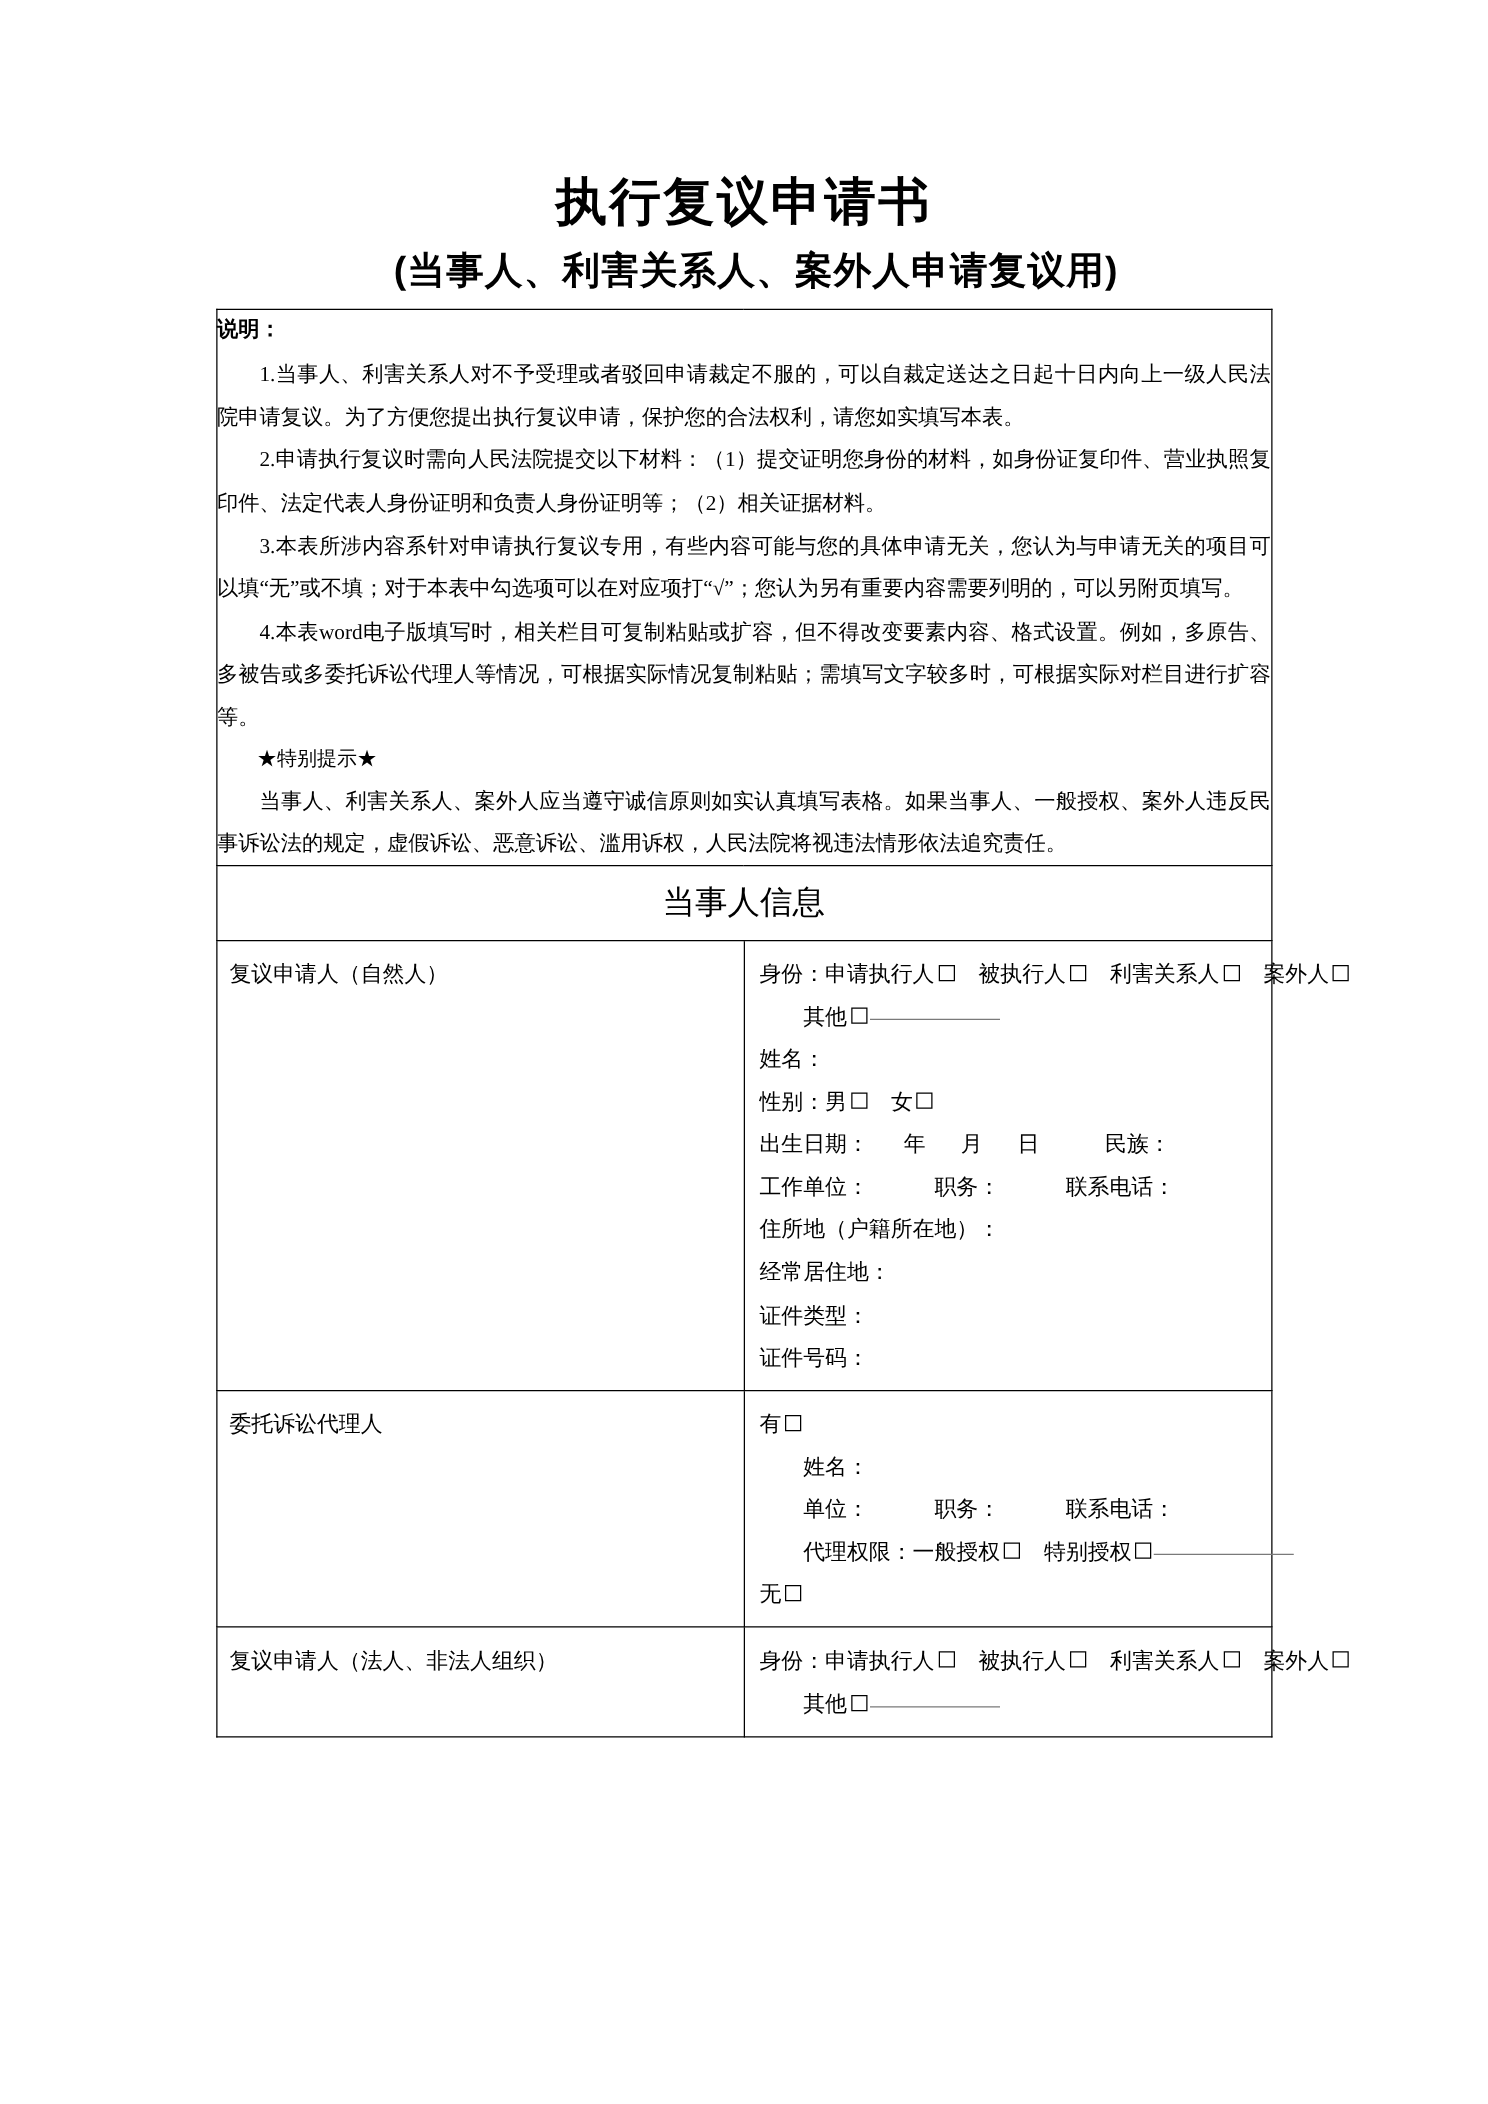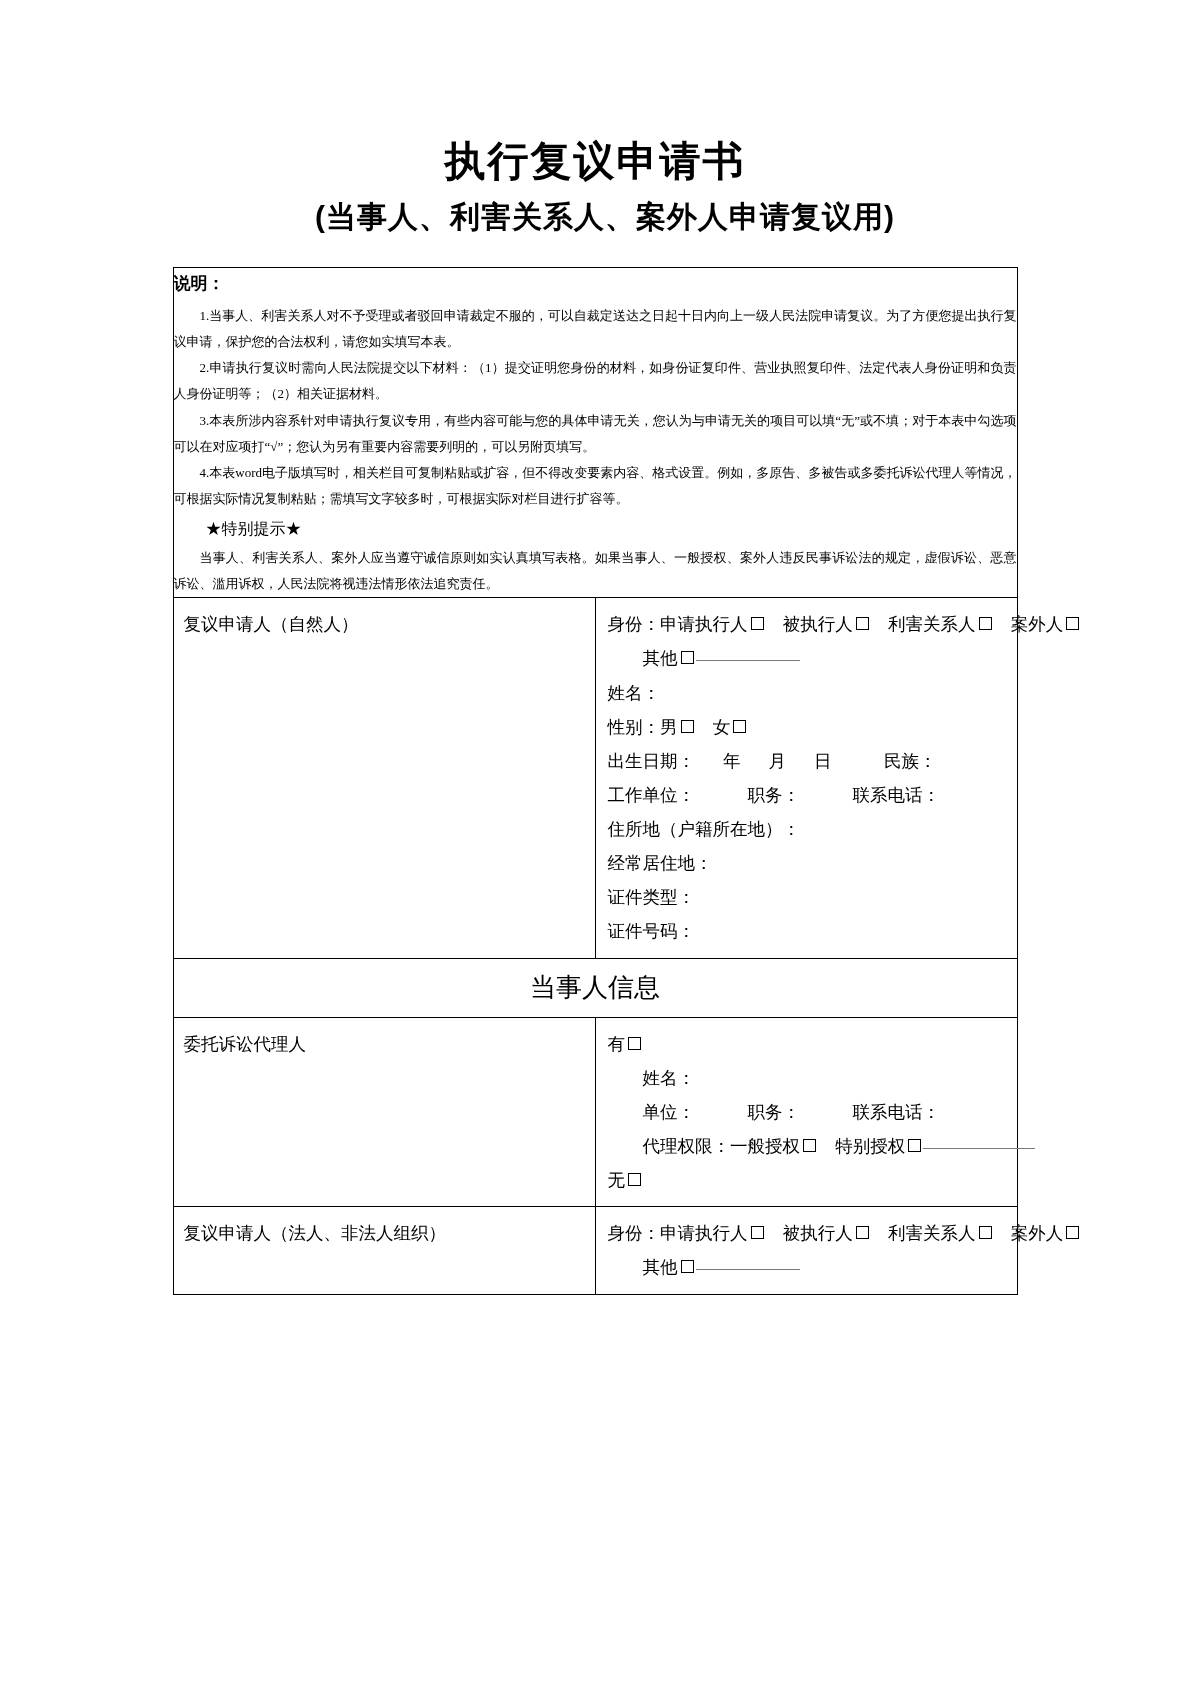--- a/index.html
+++ b/index.html
@@ -43,21 +43,21 @@
     font-weight: 700;
     letter-spacing: 1px;
     line-height: 1.3;
     margin: 10px 0 0 0;
     padding-left: 20px;
   }
 
   
   .form-table {
     width: 845px;
-    margin: 31px auto 0 auto;
+    margin: 11px auto 0 auto;
     border-collapse: collapse;
     table-layout: fixed;
   }
   .form-table td {
     border: 1px solid #000000;
     vertical-align: top;
     padding: 0;
   }
 
   
@@ -65,21 +65,21 @@
     padding: 10px 12px 14px 12px;
   }
   .notes-head {
     font-family: "Liberation Sans", "DejaVu Sans", sans-serif;
     font-size: 17px;
     font-weight: 700;
     line-height: 1.9;
     margin-bottom: 2px;
   }
   .note-p {
-    font-size: 13px;
+    font-size: 17px;
     line-height: 2.02;
     text-align: justify;
     text-justify: inter-ideograph;
     text-indent: 2em;
     margin: 0;
   }
   .note-star {
     font-size: 16px;
     line-height: 2.02;
     text-indent: 2em;
@@ -169,20 +169,24 @@
         <p class="note-p">1.当事人、利害关系人对不予受理或者驳回申请裁定不服的，可以自裁定送达之日起十日内向上一级人民法院申请复议。为了方便您提出执行复议申请，保护您的合法权利，请您如实填写本表。</p>
         <p class="note-p">2.申请执行复议时需向人民法院提交以下材料：（1）提交证明您身份的材料，如身份证复印件、营业执照复印件、法定代表人身份证明和负责人身份证明等；（2）相关证据材料。</p>
         <p class="note-p">3.本表所涉内容系针对申请执行复议专用，有些内容可能与您的具体申请无关，您认为与申请无关的项目可以填“无”或不填；对于本表中勾选项可以在对应项打“√”；您认为另有重要内容需要列明的，可以另附页填写。</p>
         <p class="note-p">4.本表word电子版填写时，相关栏目可复制粘贴或扩容，但不得改变要素内容、格式设置。例如，多原告、多被告或多委托诉讼代理人等情况，可根据实际情况复制粘贴；需填写文字较多时，可根据实际对栏目进行扩容等。</p>
         <p class="note-star">★特别提示★</p>
         <p class="note-p">当事人、利害关系人、案外人应当遵守诚信原则如实认真填写表格。如果当事人、一般授权、案外人违反民事诉讼法的规定，虚假诉讼、恶意诉讼、滥用诉权，人民法院将视违法情形依法追究责任。</p>
       </td>
     </tr>
 
     <tr>
+      <td colspan="2" class="section-header">当事人信息</td>
+    </tr>
+
+    <tr>
       <td class="label-cell">复议申请人（自然人）</td>
       <td class="fields-cell">
 
         <div class="fl">
           <span>身份：</span><span>申请执行人</span><span class="cbox"></span><span class="gap-s"></span><span>被执行人</span><span class="cbox"></span><span class="gap-s"></span><span>利害关系人</span><span class="cbox"></span><span class="gap-s"></span><span>案外人</span><span class="cbox"></span>
         </div>
 
         <div class="fl indent1">
           <span>其他</span><span class="cbox"></span><span class="blank-line"></span>
         </div>
@@ -216,24 +220,20 @@
         </div>
 
         <div class="fl">
           <span>证件号码：</span>
         </div>
 
       </td>
     </tr>
 
     <tr>
-      <td colspan="2" class="section-header">当事人信息</td>
-    </tr>
-
-    <tr>
       <td class="label-cell">委托诉讼代理人</td>
       <td class="fields-cell">
 
         <div class="fl">
           <span>有</span><span class="cbox"></span>
         </div>
 
         <div class="fl indent1">
           <span>姓名：</span>
         </div>

